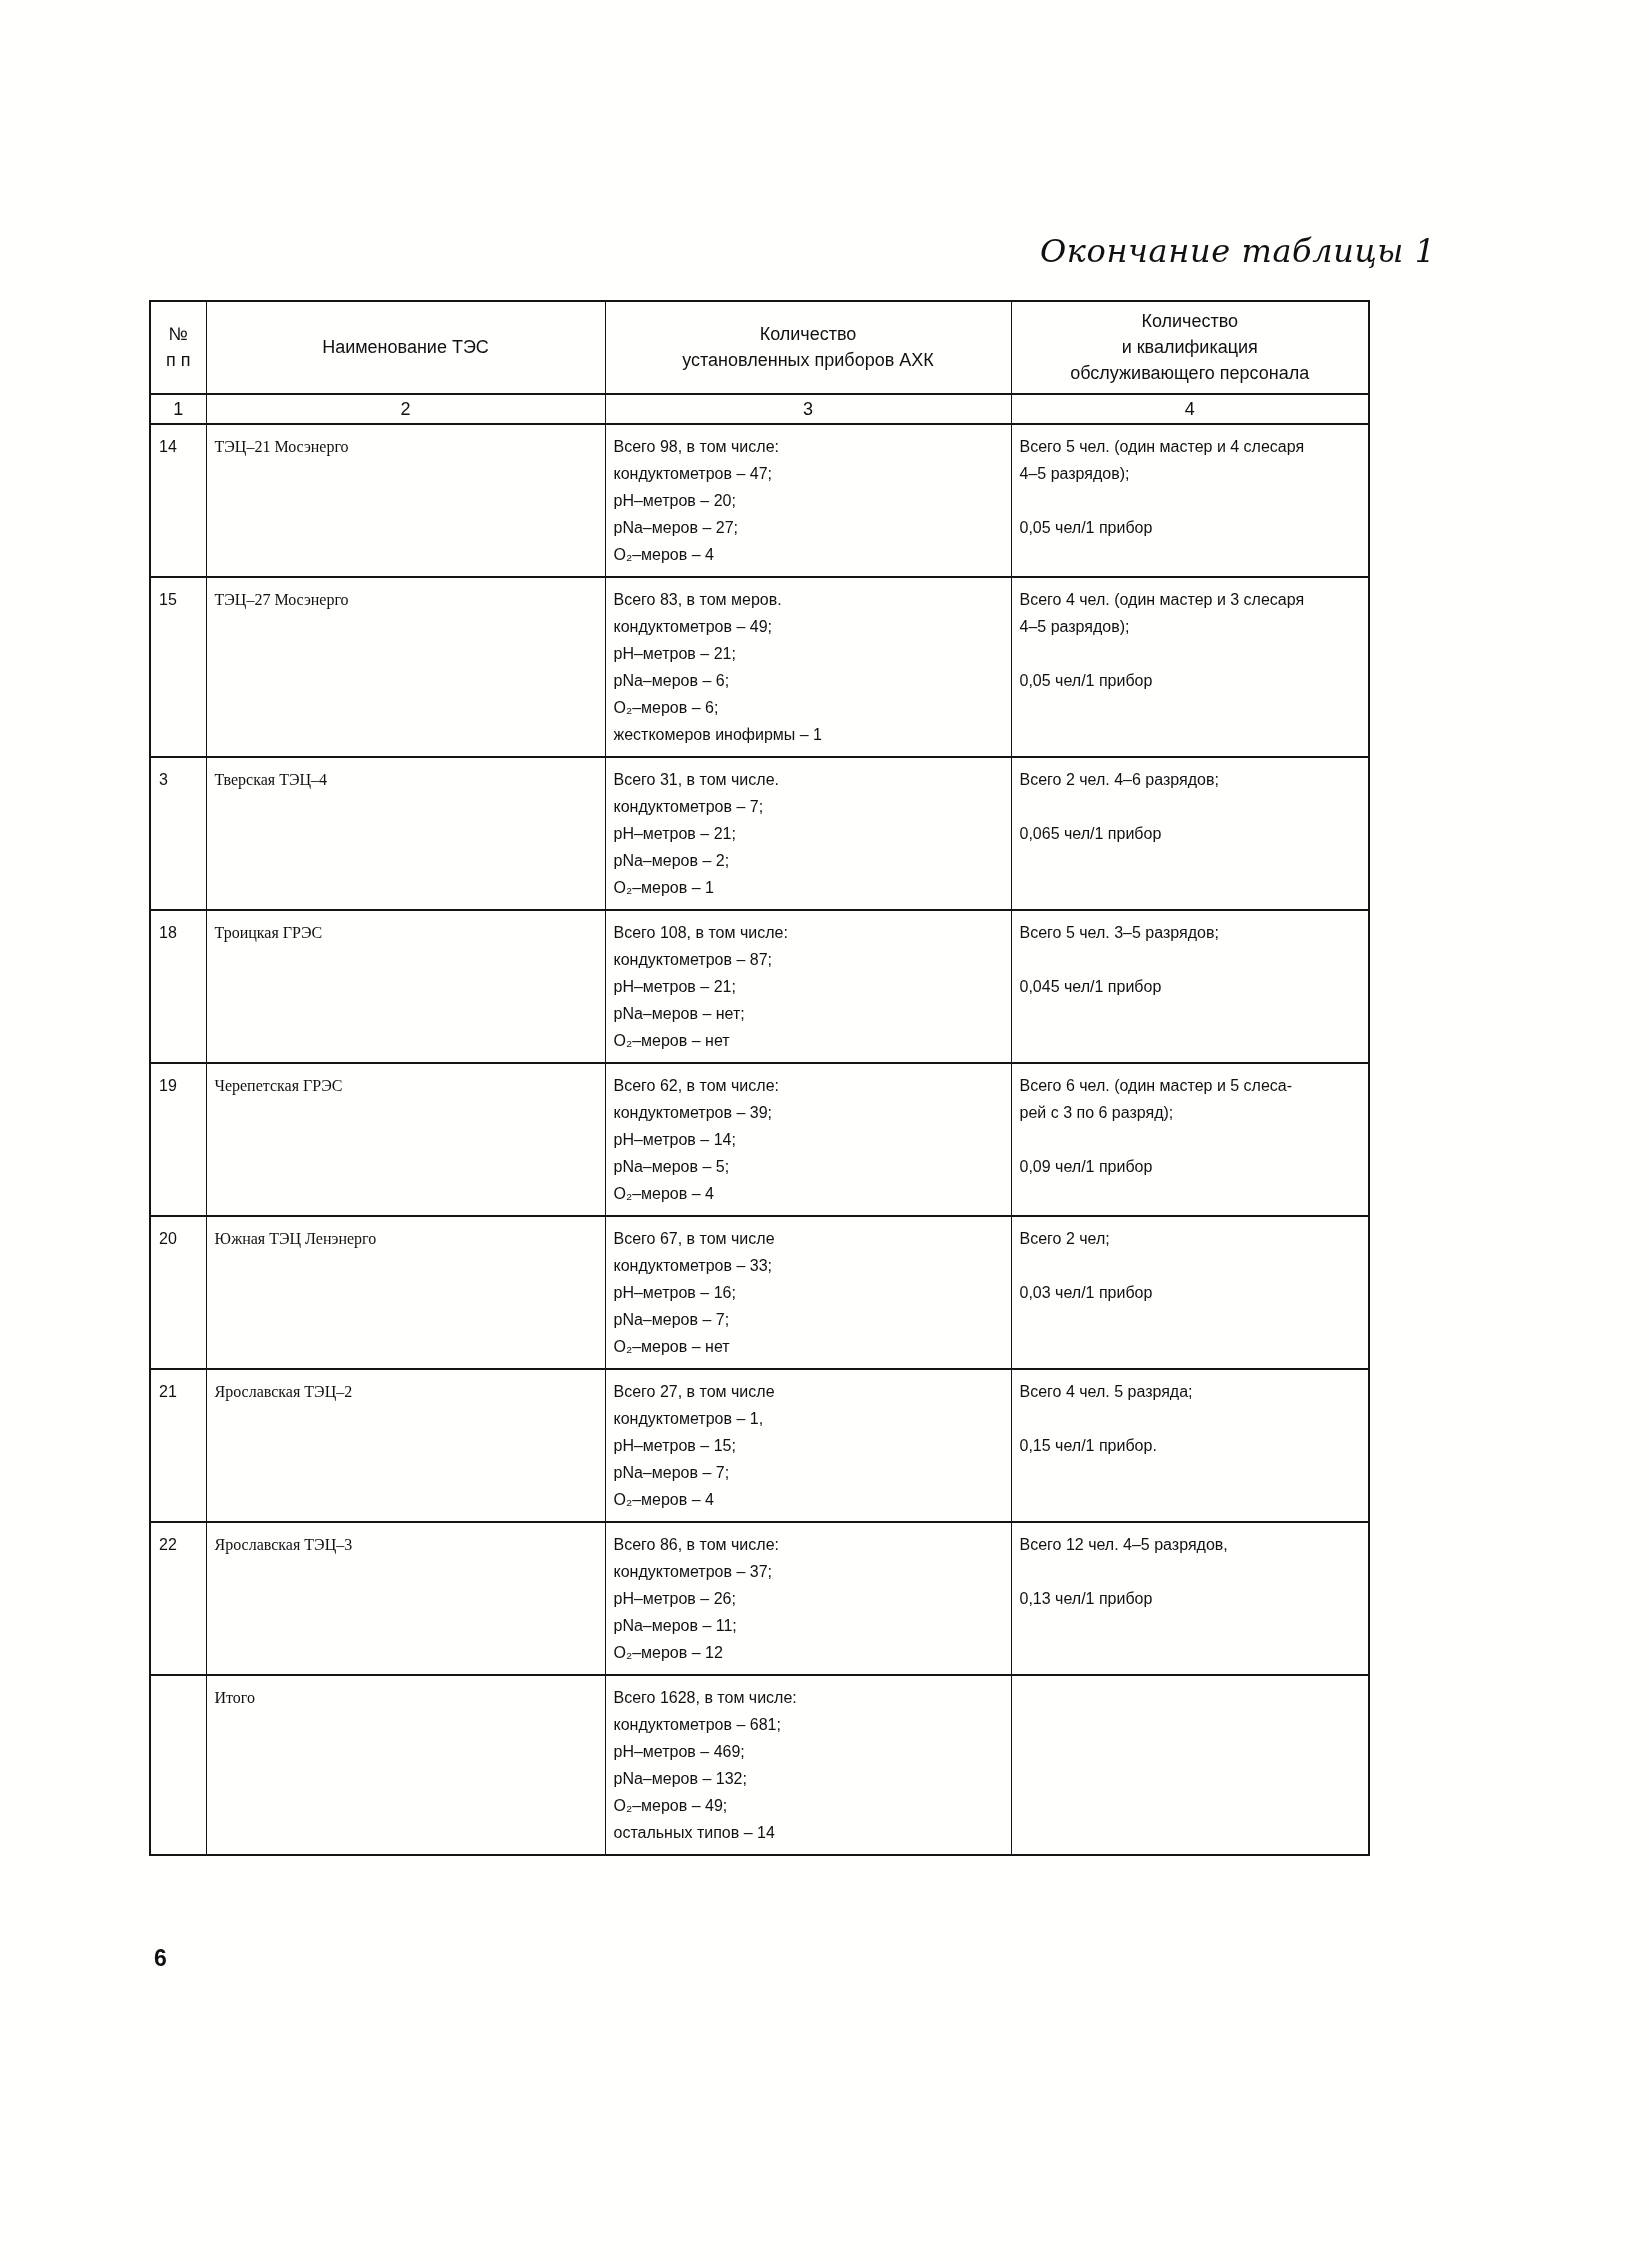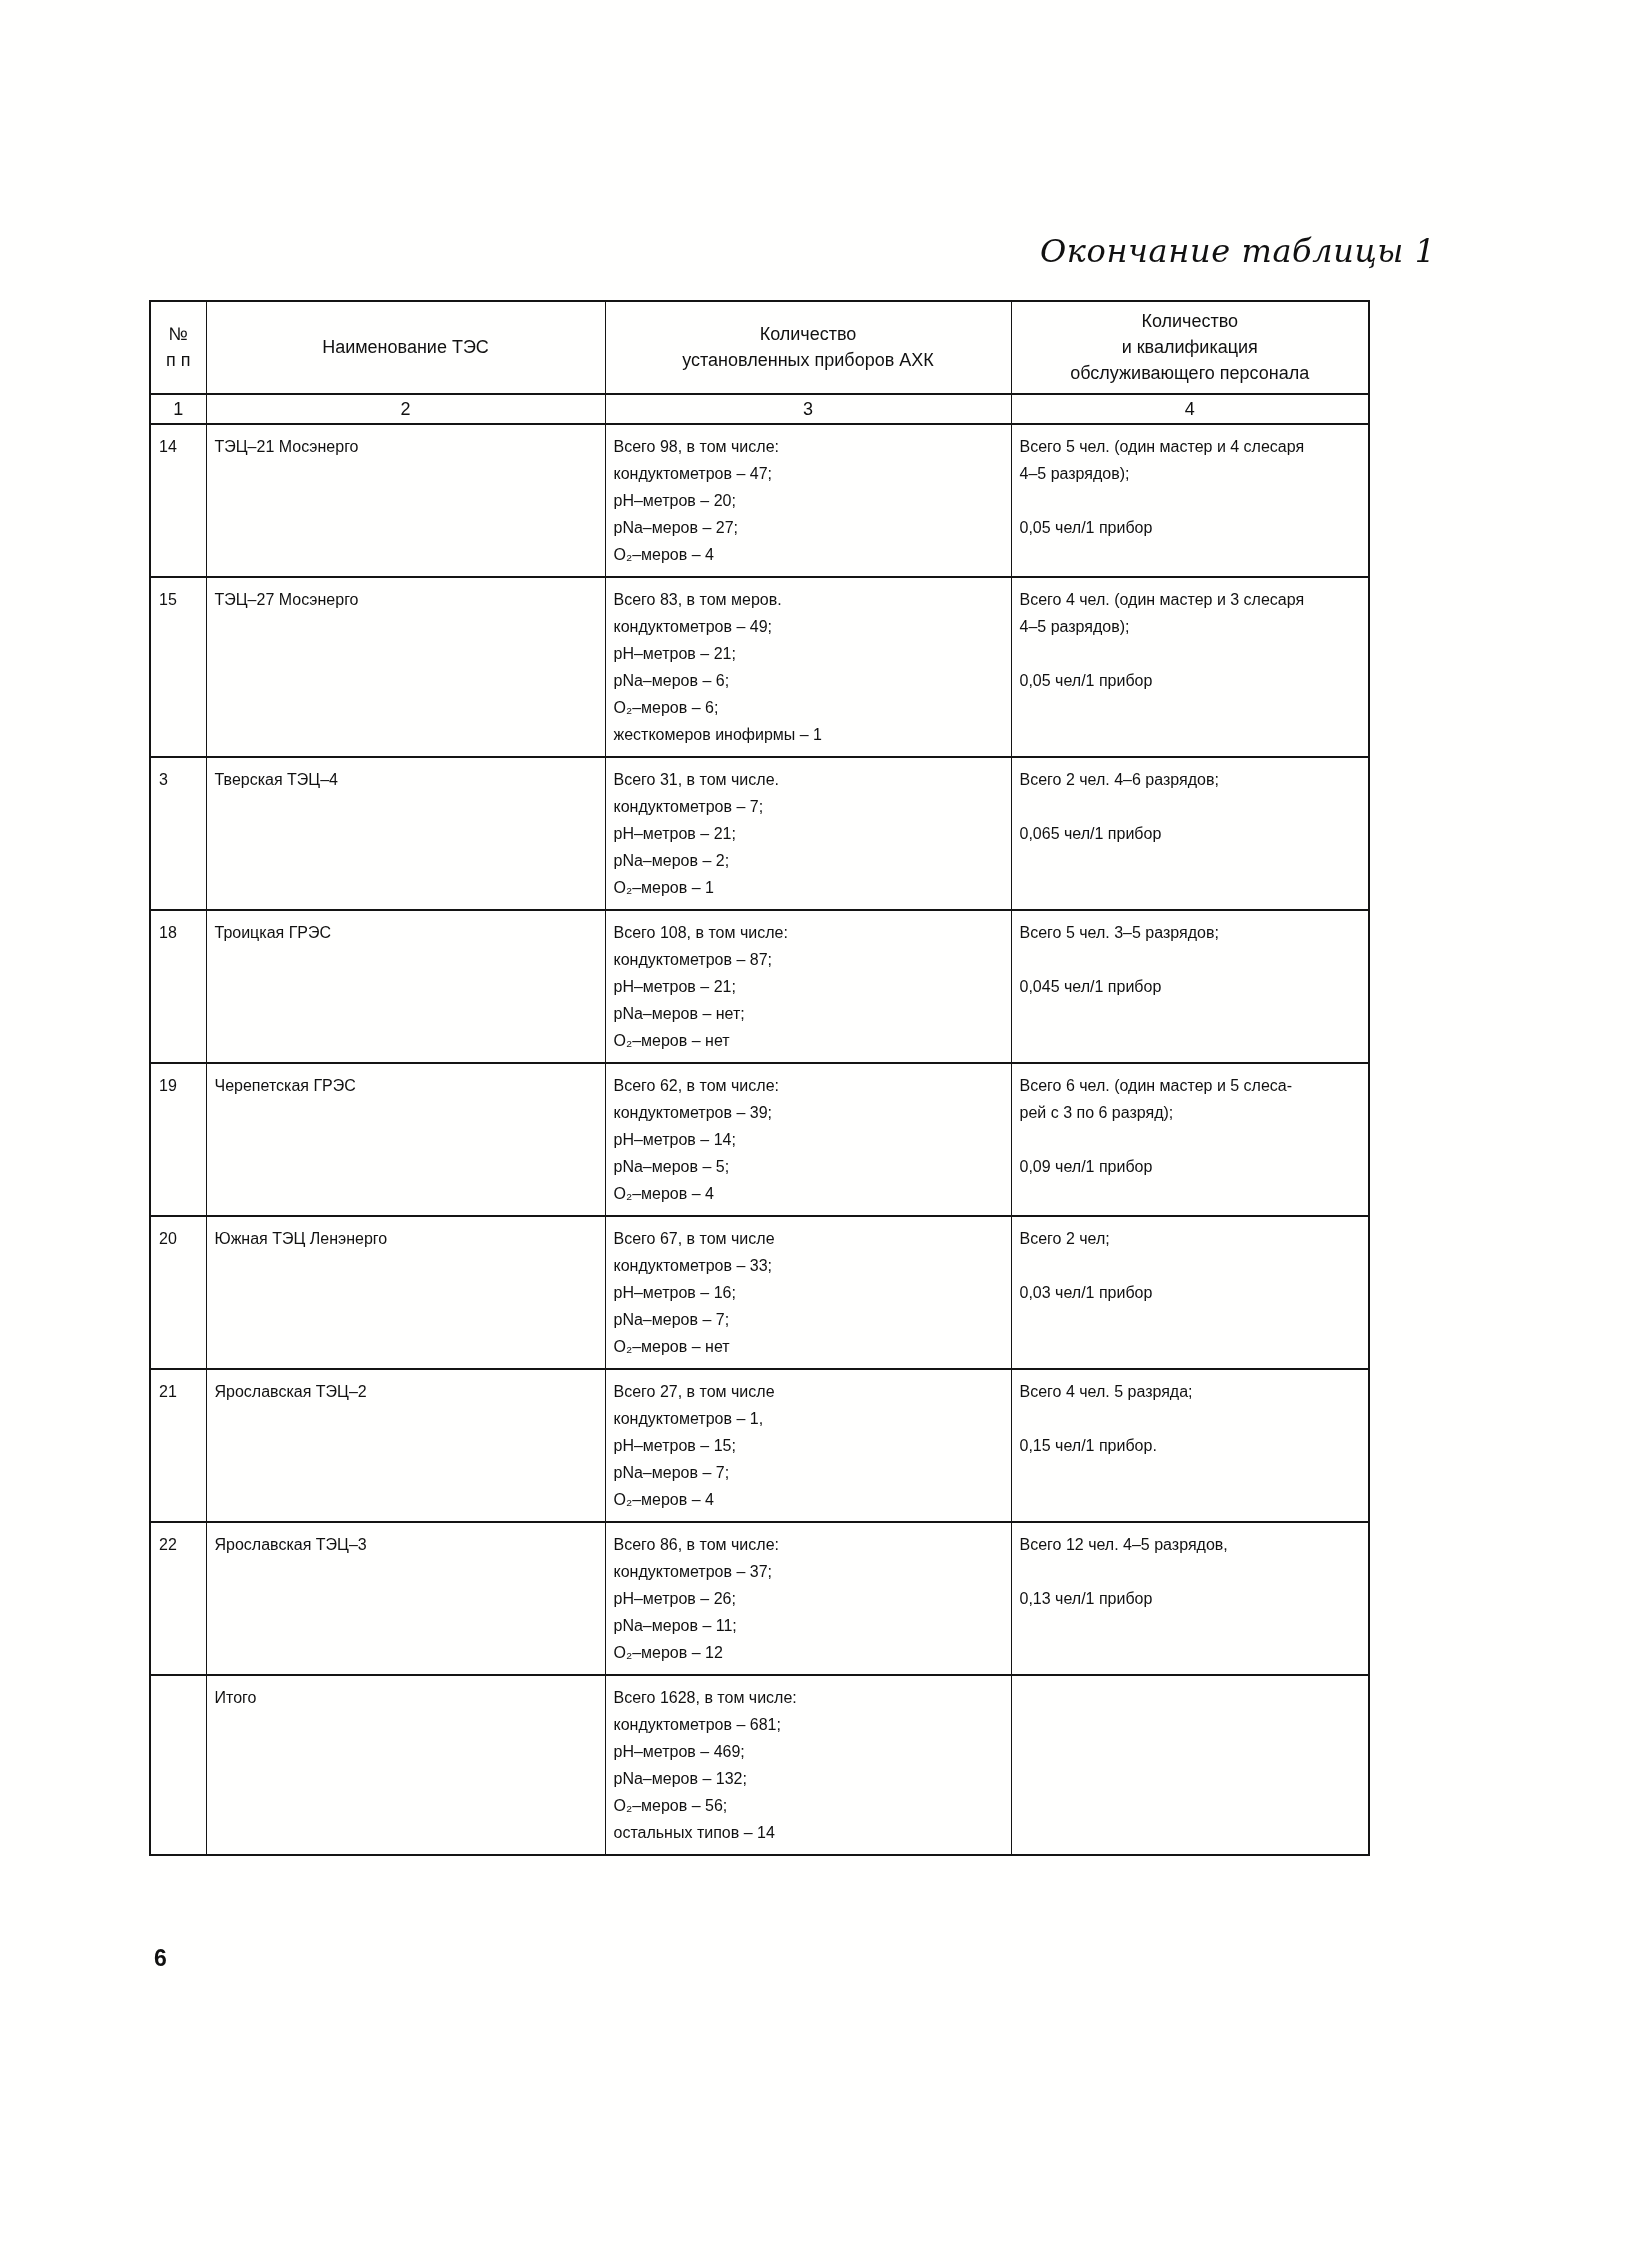--- a/index.html
+++ b/index.html
@@ -58,21 +58,21 @@
   tr.nums-row td {
     text-align:center;
     font-size:18px;
     line-height:26px;
     padding:1.3px 0;
   }
   td.cell-num {
     padding:3.9px 1.3px 3.9px 1.9px;
     text-align:left;
   }
-  td.cell-name  { padding:3.9px 3.9px 3.9px 19px; }
+  td.cell-name  { padding:3.9px 3.9px 3.9px 19px;font-family:Liberation Serif, serif; }
   td.cell-dev   { padding:3.9px 3.9px 3.9px 15.4px; }
   td.cell-pers  { padding:3.9px 3.9px 3.9px 16.7px; }
   .cell-line { min-height:27px; white-space:nowrap; }
   .hdr-line  { min-height:26px; }
   .page-number {
     position:absolute;
     left:154px;
     top:1945px;
     font-size:23px;
     font-weight:bold;
@@ -252,21 +252,21 @@
           </td>
         </tr>
         <tr class="data-row">
           <td class="cell-num"></td>
           <td class="cell-name">Итого</td>
           <td class="cell-dev">
             <div class="cell-line">Всего 1628, в том числе:</div>
             <div class="cell-line">кондуктометров – 681;</div>
             <div class="cell-line">pH–метров – 469;</div>
             <div class="cell-line">pNa–меров – 132;</div>
-            <div class="cell-line">O₂–меров – 56;</div>
+            <div class="cell-line">O₂–меров – 49;</div>
             <div class="cell-line">остальных типов – 14</div>
           </td>
           <td class="cell-pers"></td>
         </tr>
       </tbody>
   </table>
 
   <div class="page-number">6</div>
 
 </div>

